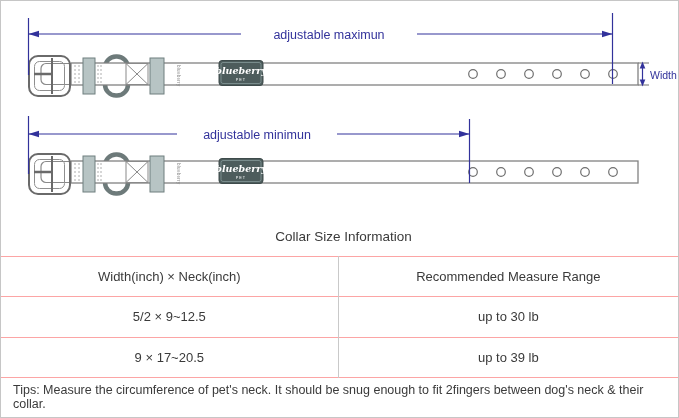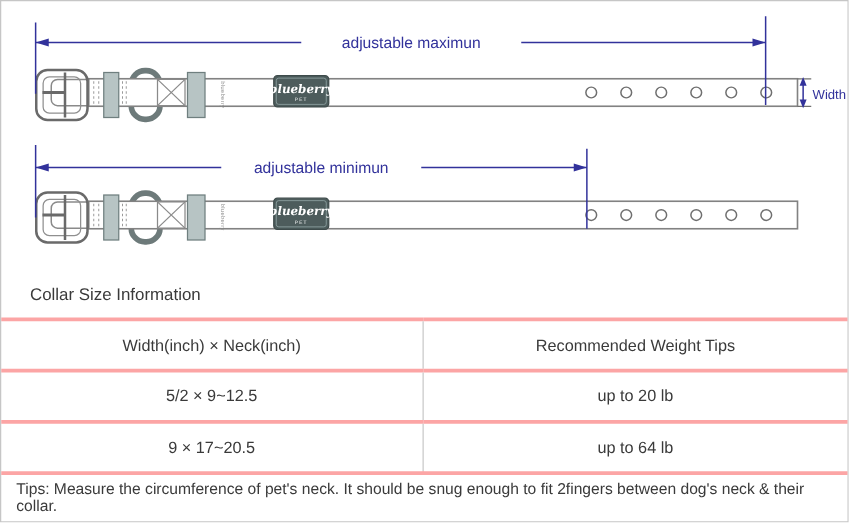--- a/index.html
+++ b/index.html
@@ -9,25 +9,25 @@
     font-family:"Liberation Sans", sans-serif; color:#3a3a3a;
   }
   .diagram { position:absolute; top:0; left:0; width:677px; height:216px; }
   .diagram svg { display:block; }
   .size-table-wrap { position:absolute; top:216px; left:0; width:677px; height:200px; }
   table.size-table {
     width:100%; height:100%; border-collapse:collapse; table-layout:fixed;
     font-size:13px; color:#3a3a3a;
   }
   table.size-table td {
-    border-top:3px solid #fca5a5; text-align:center; height:28px;
+    border-top:1px solid #fca5a5; text-align:center; height:28px;
     padding:0; vertical-align:middle;
   }
   table.size-table tr.title-row td {
-    border-top:none; text-align:left; padding-left:23px; font-size:13.5px;
+    border-top:none; text-align:center; padding-left:8px; font-size:13.5px;
   }
   table.size-table td.left-col { border-right:1px solid #c9c9c9; }
   table.size-table tr.tips-row td {
     text-align:left; padding-left:12px; padding-right:8px; font-size:12.5px;
   }
   text { font-family:"Liberation Sans", sans-serif; }
   .brand-script { font-family:"DejaVu Serif", serif; font-style:italic; font-weight:bold; }
 </style>
 </head>
 <body>
@@ -167,29 +167,29 @@
       <colgroup>
           <col style="width:49.8%">
           <col style="width:50.2%">
         </colgroup>
       <tbody>
         <tr class="title-row">
           <td colspan="2">Collar Size Information</td>
         </tr>
         <tr>
           <td class="left-col">Width(inch)  ×  Neck(inch)</td>
-          <td>Recommended Weight Tips</td>
+          <td>Recommended Measure Range</td>
         </tr>
         <tr>
           <td class="left-col">5/2 × 9~12.5</td>
-          <td>up to 20 lb</td>
+          <td>up to 30 lb</td>
         </tr>
         <tr>
           <td class="left-col">9 × 17~20.5</td>
-          <td>up to 64 lb</td>
+          <td>up to 39 lb</td>
         </tr>
         <tr class="tips-row">
           <td colspan="2">Tips: Measure the circumference of pet's neck. It should be snug enough to fit 2fingers between dog's neck &amp; their collar.</td>
         </tr>
       </tbody>
     </table>
   </div>
 
 </div>
 

